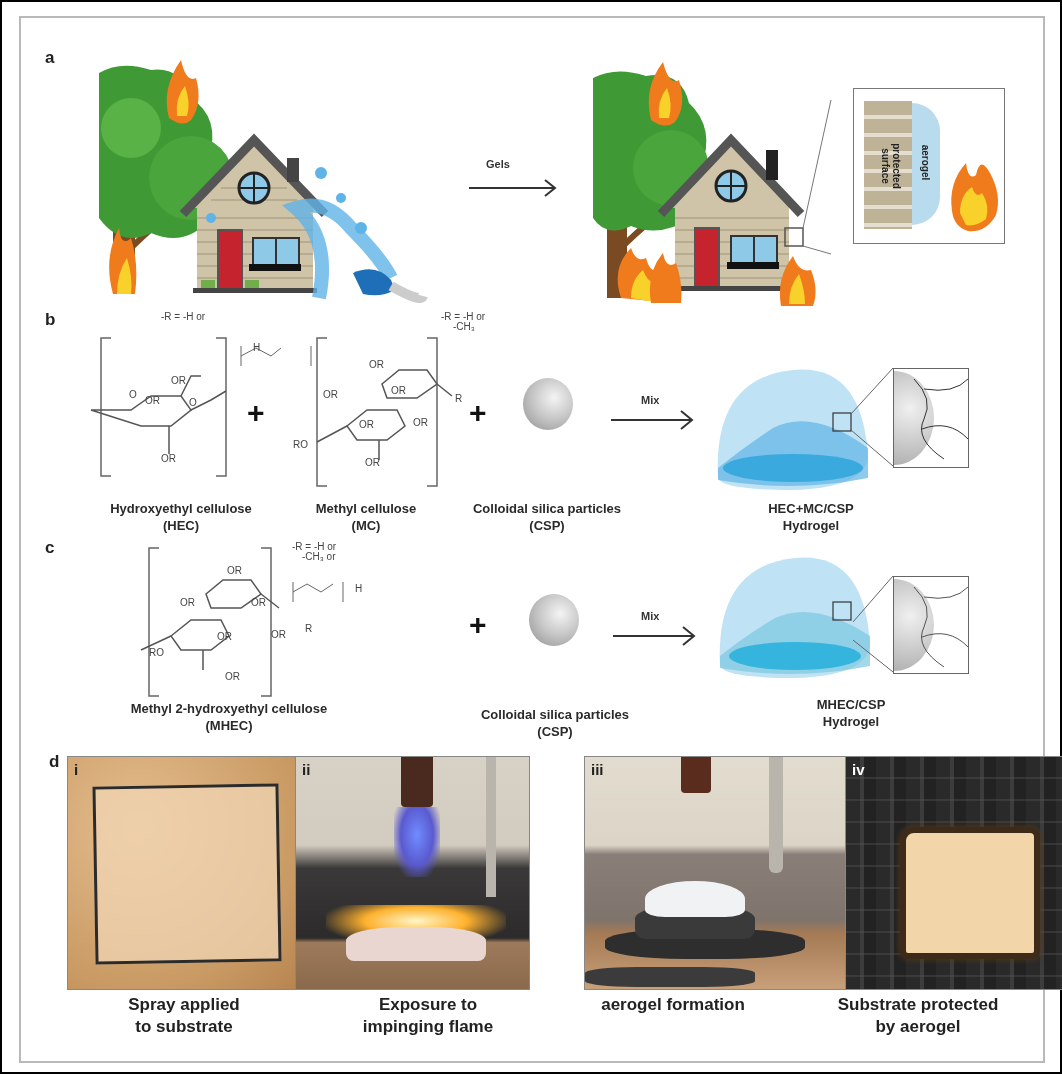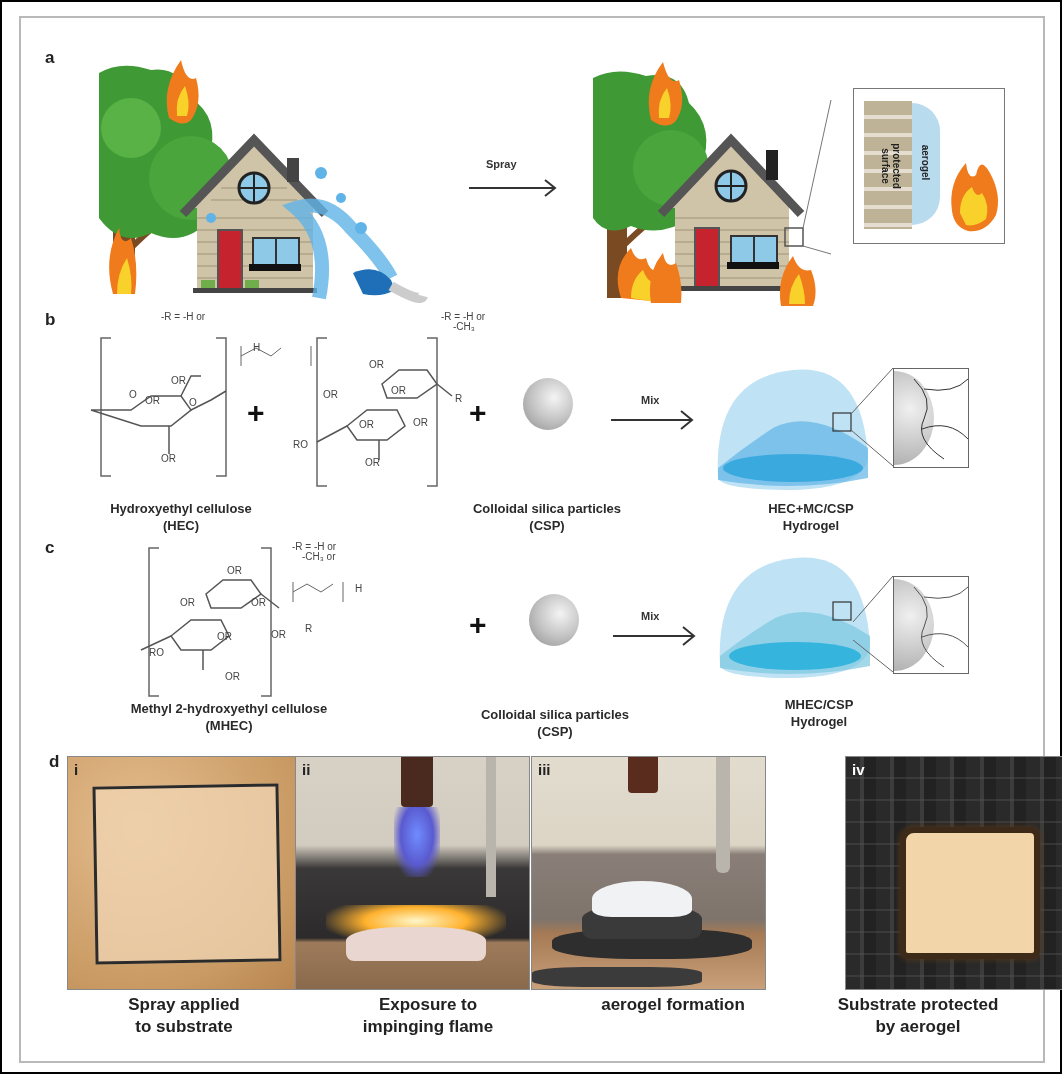--- a/index.html
+++ b/index.html
@@ -72,21 +72,21 @@
       <path d="M228 240 Q240 180 205 150 Q235 140 260 170 Q290 200 300 220" stroke="#5fb3e6" stroke-width="14" fill="none" opacity="0.8"></path>
       <path d="M262 215 Q285 205 300 222 L304 232 Q290 240 272 236 Z" fill="#1e6fb8"></path>
       <path d="M300 228 Q330 245 332 238" stroke="#ccc" stroke-width="10" fill="none"></path>
       <circle cx="230" cy="115" r="6" fill="#5fb3e6"></circle>
           <circle cx="250" cy="140" r="5" fill="#5fb3e6"></circle>
       <circle cx="270" cy="170" r="6" fill="#5fb3e6"></circle>
           <circle cx="120" cy="160" r="5" fill="#5fb3e6"></circle>
     </g>
   </svg>
 
-  <div class="arrow-label" style="left:465px;top:140px;">Spray</div>
+  <div class="arrow-label" style="left:465px;top:140px;">Gels</div>
   <svg style="left:448px;top:160px;" width="90" height="20">
     <line x1="0" y1="10" x2="85" y2="10" stroke="#333" stroke-width="2"></line>
     <path d="M76 2 L86 10 L76 18" stroke="#333" stroke-width="2" fill="none"></path>
   </svg>
 
   <svg style="left:570px;top:40px;" width="420" height="250">
     <g>
       <rect x="16" y="160" width="20" height="80" fill="#7a4a22"></rect>
       <path d="M30 190 Q60 160 80 150" stroke="#7a4a22" stroke-width="6" fill="none"></path>
       <path d="M2 20 Q25 8 55 18 Q90 12 98 45 Q125 70 110 110 Q125 140 100 160 Q70 180 40 168 Q15 180 2 160 Z" fill="#3f9a35"></path>
@@ -213,20 +213,24 @@
   </div>
   <svg style="left:830px;top:350px;" width="50" height="100">
     <line x1="0" y1="46" x2="42" y2="0" stroke="#666" stroke-width="1"></line>
     <line x1="0" y1="62" x2="42" y2="98" stroke="#666" stroke-width="1"></line>
   </svg>
 
   <div class="cap" style="left:60px;top:482px;width:200px;">
     <div>Hydroxyethyl cellulose</div>
     <div>(HEC)</div>
   </div>
+  <div class="cap" style="left:265px;top:482px;width:160px;">
+    <div>Methyl cellulose</div>
+    <div>(MC)</div>
+  </div>
   <div class="cap" style="left:436px;top:482px;width:180px;">
     <div>Colloidal silica particles</div>
     <div>(CSP)</div>
   </div>
   <div class="cap" style="left:730px;top:482px;width:120px;">
     <div>HEC+MC/CSP</div>
     <div>Hydrogel</div>
   </div>
 
   <div class="plabel" style="left:24px;top:520px;">c</div>
@@ -283,42 +287,42 @@
   </svg>
 
   <div class="cap" style="left:78px;top:682px;width:260px;">
     <div>Methyl 2-hydroxyethyl cellulose</div>
     <div>(MHEC)</div>
   </div>
   <div class="cap" style="left:444px;top:688px;width:180px;">
     <div>Colloidal silica particles</div>
     <div>(CSP)</div>
   </div>
-  <div class="cap" style="left:738px;top:678px;width:120px;">
+  <div class="cap" style="left:770px;top:678px;width:120px;">
     <div>MHEC/CSP</div>
     <div>Hydrogel</div>
   </div>
 
   <div class="plabel" style="left:28px;top:734px;">d</div>
 
   <div class="photo" style="left:46px;top:738px;background:radial-gradient(circle at 30% 30%,#e4bd8e,#c99a63 70%,#b6834f);">
     <div class="abs" style="left:26px;top:28px;width:180px;height:172px;border:3px solid #2b2b2b;background:rgba(240,214,180,0.75);transform:rotate(-1deg);"></div>
     <div class="roman" style="color:#222;">i</div>
   </div>
 
   <div class="photo" style="left:274px;top:738px;background:linear-gradient(to bottom,#d8d2c6 0%,#d2cbbf 38%,#3a3838 48%,#2c2a2a 78%,#9d7a5a 80%,#8a6a4c 100%);">
     <div class="abs" style="left:105px;top:0;width:32px;height:50px;background:#4a2a1e;border-radius:0 0 4px 4px;"></div>
     <div class="abs" style="left:98px;top:50px;width:46px;height:70px;background:radial-gradient(ellipse at 50% 40%,#6f8cff,#5a5acf 50%,rgba(90,90,200,0) 80%);"></div>
     <div class="abs" style="left:30px;top:148px;width:180px;height:40px;background:radial-gradient(ellipse at 50% 40%,#fff6c8,#ffb22e 40%,rgba(255,140,30,0) 75%);"></div>
     <div class="abs" style="left:50px;top:170px;width:140px;height:34px;background:#e9d6d0;border-radius:40% 40% 8px 8px;"></div>
     <div class="abs" style="left:190px;top:0;width:10px;height:140px;background:#b9b4ac;"></div>
     <div class="roman" style="color:#222;">ii</div>
   </div>
 
-  <div class="photo" style="left:510px;top:738px;background:linear-gradient(to bottom,#e2dccf 0%,#dcd5c6 38%,#8a7f78 42%,#7e746c 70%,#a57a55 76%,#c8a07a 100%);">
+  <div class="photo" style="left:563px;top:738px;background:linear-gradient(to bottom,#e2dccf 0%,#dcd5c6 38%,#8a7f78 42%,#7e746c 70%,#a57a55 76%,#c8a07a 100%);padding-left:32px;">
     <div class="abs" style="left:96px;top:0;width:30px;height:36px;background:#5a2c1e;border-radius:0 0 4px 4px;"></div>
     <div class="abs" style="left:184px;top:0;width:14px;height:116px;background:#b9b4ac;border-radius:0 0 6px 6px;"></div>
     <div class="abs" style="left:20px;top:172px;width:200px;height:30px;background:#2e2e2e;border-radius:40%;"></div>
     <div class="abs" style="left:50px;top:148px;width:120px;height:34px;background:#3a3a3a;border-radius:40% 40% 10px 10px;"></div>
     <div class="abs" style="left:60px;top:124px;width:100px;height:36px;background:#f1f2f4;border-radius:50% 50% 20% 20%;"></div>
     <div class="abs" style="left:0px;top:210px;width:170px;height:20px;background:#3b3b3b;border-radius:30%;"></div>
     <div class="roman" style="color:#222;">iii</div>
   </div>
 
   <div class="photo" style="left:824px;top:738px;background:repeating-linear-gradient(to right,#2a2a2a 0 14px,#3c3c3c 14px 18px,#222 18px 30px);">

